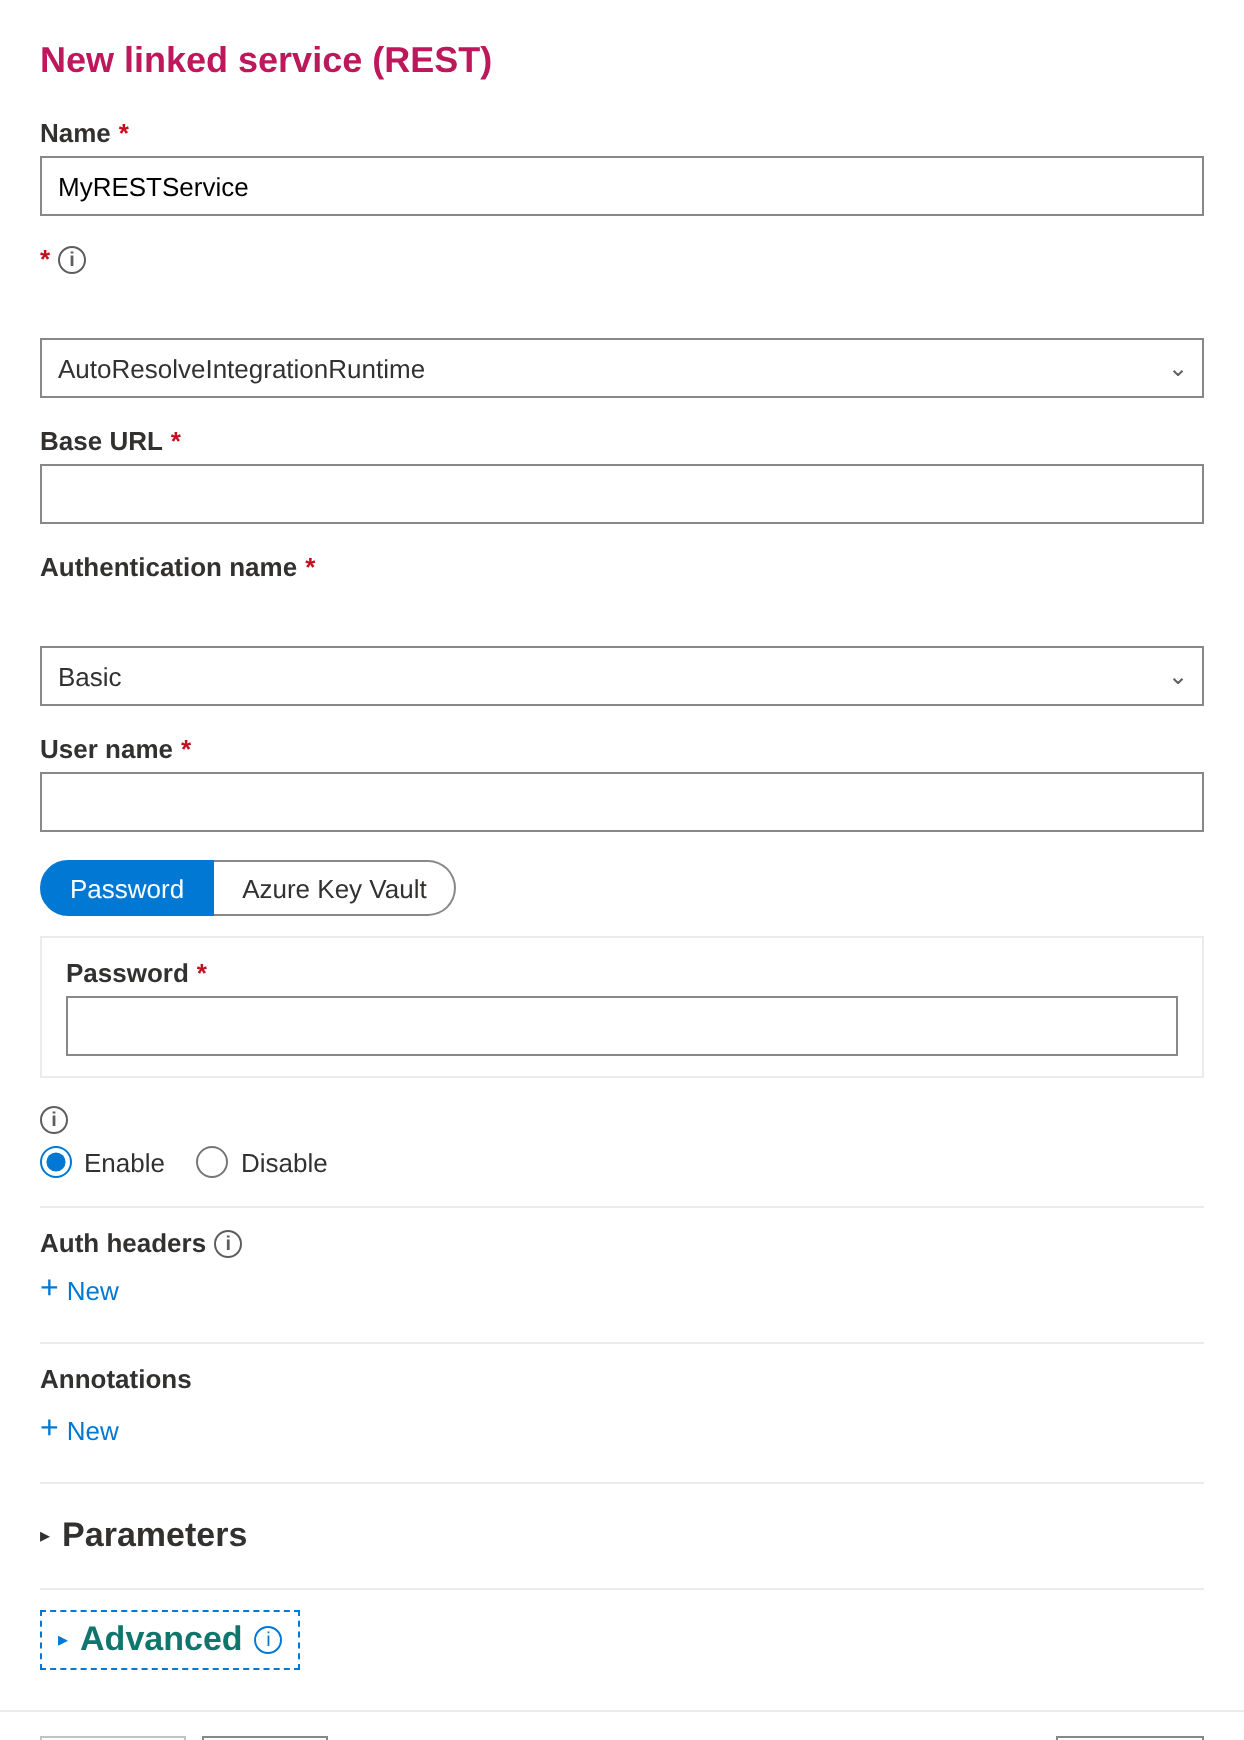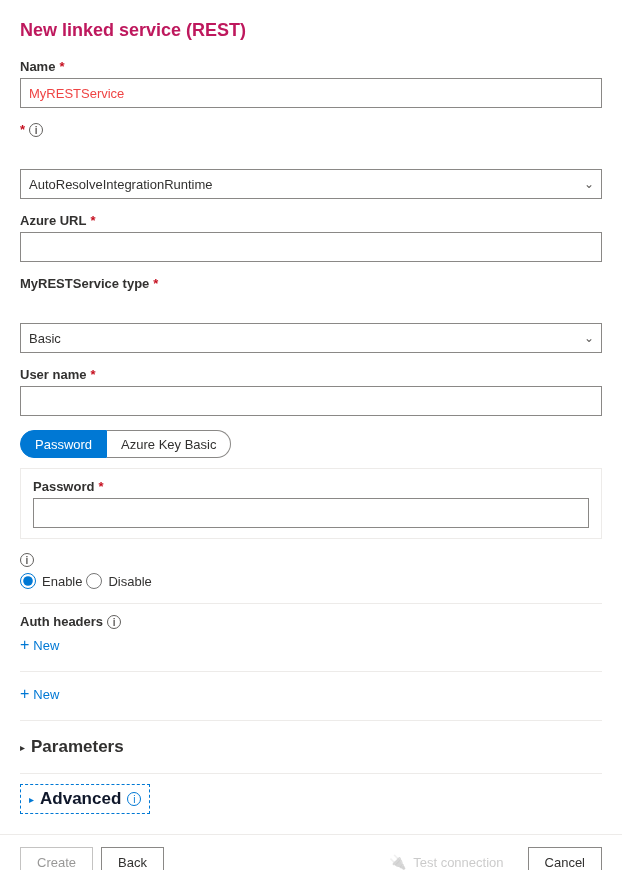--- a/index.html
+++ b/index.html
@@ -48,21 +48,21 @@
       color: #605e5c;
       cursor: pointer;
       flex-shrink: 0;
     }
     .form-input {
       width: 100%;
       height: 30px;
       border: 1px solid #8a8886;
       padding: 0 8px;
       font-size: 13px;
-      color: #ef4444;
+      color: #000000;
       outline: none;
       background: #fff;
     }
     .form-textarea {
       width: 100%;
       height: 70px;
       border: 1px solid #8a8886;
       padding: 6px 8px;
       font-size: 13px;
       color: #323130;
@@ -127,21 +127,21 @@
       border-left: none;
     }
     .password-section {
       border: 1px solid #edebe9;
       padding: 10px 12px;
       margin-top: 4px;
     }
     .radio-group {
       display: flex;
       align-items: center;
-      gap: 4px;
+      gap: 16px;
       margin-top: 6px;
     }
     .radio-item {
       display: flex;
       align-items: center;
       gap: 6px;
       cursor: pointer;
     }
     .radio-input {
       width: 16px;
@@ -265,29 +265,29 @@
     <div class="form-select-wrapper">
       <select class="form-select">
         <option>AutoResolveIntegrationRuntime</option>
       </select>
       <span class="select-chevron">⌄</span>
     </div>
   </div>
 
   <div class="form-group">
     <div class="form-label">
-      <span>Azure URL</span>
+      <span>Base URL</span>
       <span class="required-star">*</span>
     </div>
     <input type="text" class="form-input" value="" style="">
   </div>
 
   <div class="form-group">
     <div class="form-label">
-      <span>MyRESTService type</span>
+      <span>Authentication name</span>
       <span class="required-star">*</span>
     </div>
     <div class="form-select-wrapper">
       <select class="form-select">
         <option>Basic</option>
         <option>Anonymous</option>
         <option>Service Principal</option>
         <option>Managed Identity</option>
       </select>
       <span class="select-chevron">⌄</span>
@@ -297,21 +297,21 @@
   <div class="form-group">
     <div class="form-label">
       <span>User name</span>
       <span class="required-star">*</span>
     </div>
     <input type="text" class="form-input" value="" style="">
   </div>
 
   <div class="toggle-group">
     <button class="toggle-btn active">Password</button>
-    <button class="toggle-btn">Azure Key Basic</button>
+    <button class="toggle-btn">Azure Key Vault</button>
   </div>
 
   <div class="password-section">
     <div class="form-label">
       <span>Password</span>
       <span class="required-star">*</span>
     </div>
     <input type="password" class="form-input" value="" style="">
   </div>
 
@@ -340,39 +340,40 @@
     </div>
     <button class="add-new-btn">
       <span class="plus-icon">+</span>
       <span>New</span>
     </button>
   </div>
 
   <hr class="section-divider">
 
   <div class="form-group">
+    <div class="section-header">Annotations</div>
     <button class="add-new-btn">
       <span class="plus-icon">+</span>
       <span>New</span>
     </button>
   </div>
 
   <hr class="section-divider">
 
   <div class="collapsible-row">
     <span class="chevron-right">▸</span>
     <span class="collapsible-label">Parameters</span>
   </div>
 
   <hr class="section-divider">
 
   <div style="margin-bottom: 20px;">
     <div class="advanced-section" style="border: 1.5px dashed #0078d4; padding: 4px 8px; display: inline-flex; align-items: center; gap: 6px;">
       <span class="chevron-right" style="color:#0078d4;">▸</span>
-      <span class="collapsible-label" style="color:#0f172a; font-weight:600;">Advanced</span>
+      <span class="collapsible-label" style="color:#0f766e; font-weight:600;">Advanced</span>
       <span class="info-icon" title="Info" style="border-color:#0078d4; color:#0078d4;">i</span>
     </div>
   </div>
 </div>
 
 <div class="footer">
   <button class="btn btn-disabled" disabled="">Create</button>
   <button class="btn">Back</button>
   <button class="btn btn-test" disabled="">
     <span style="font-size:14px; opacity:0.5;">🔌</span>

